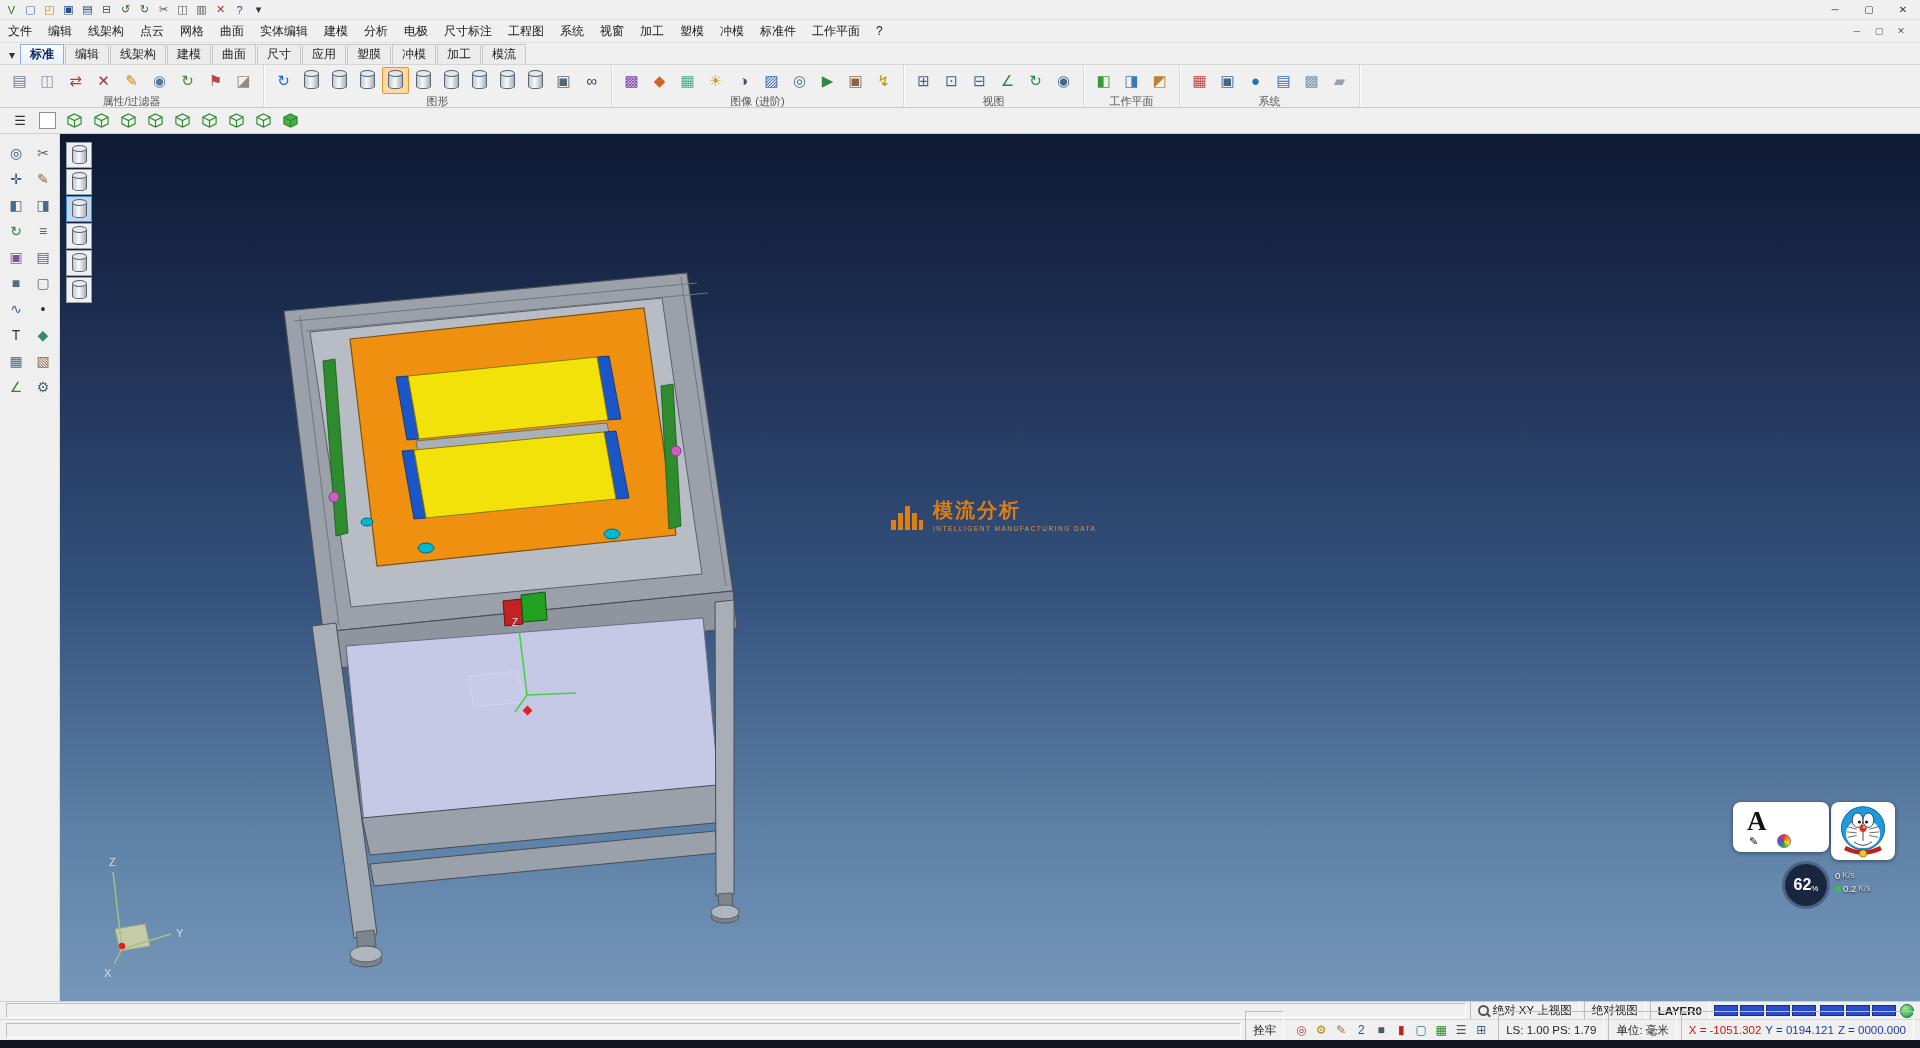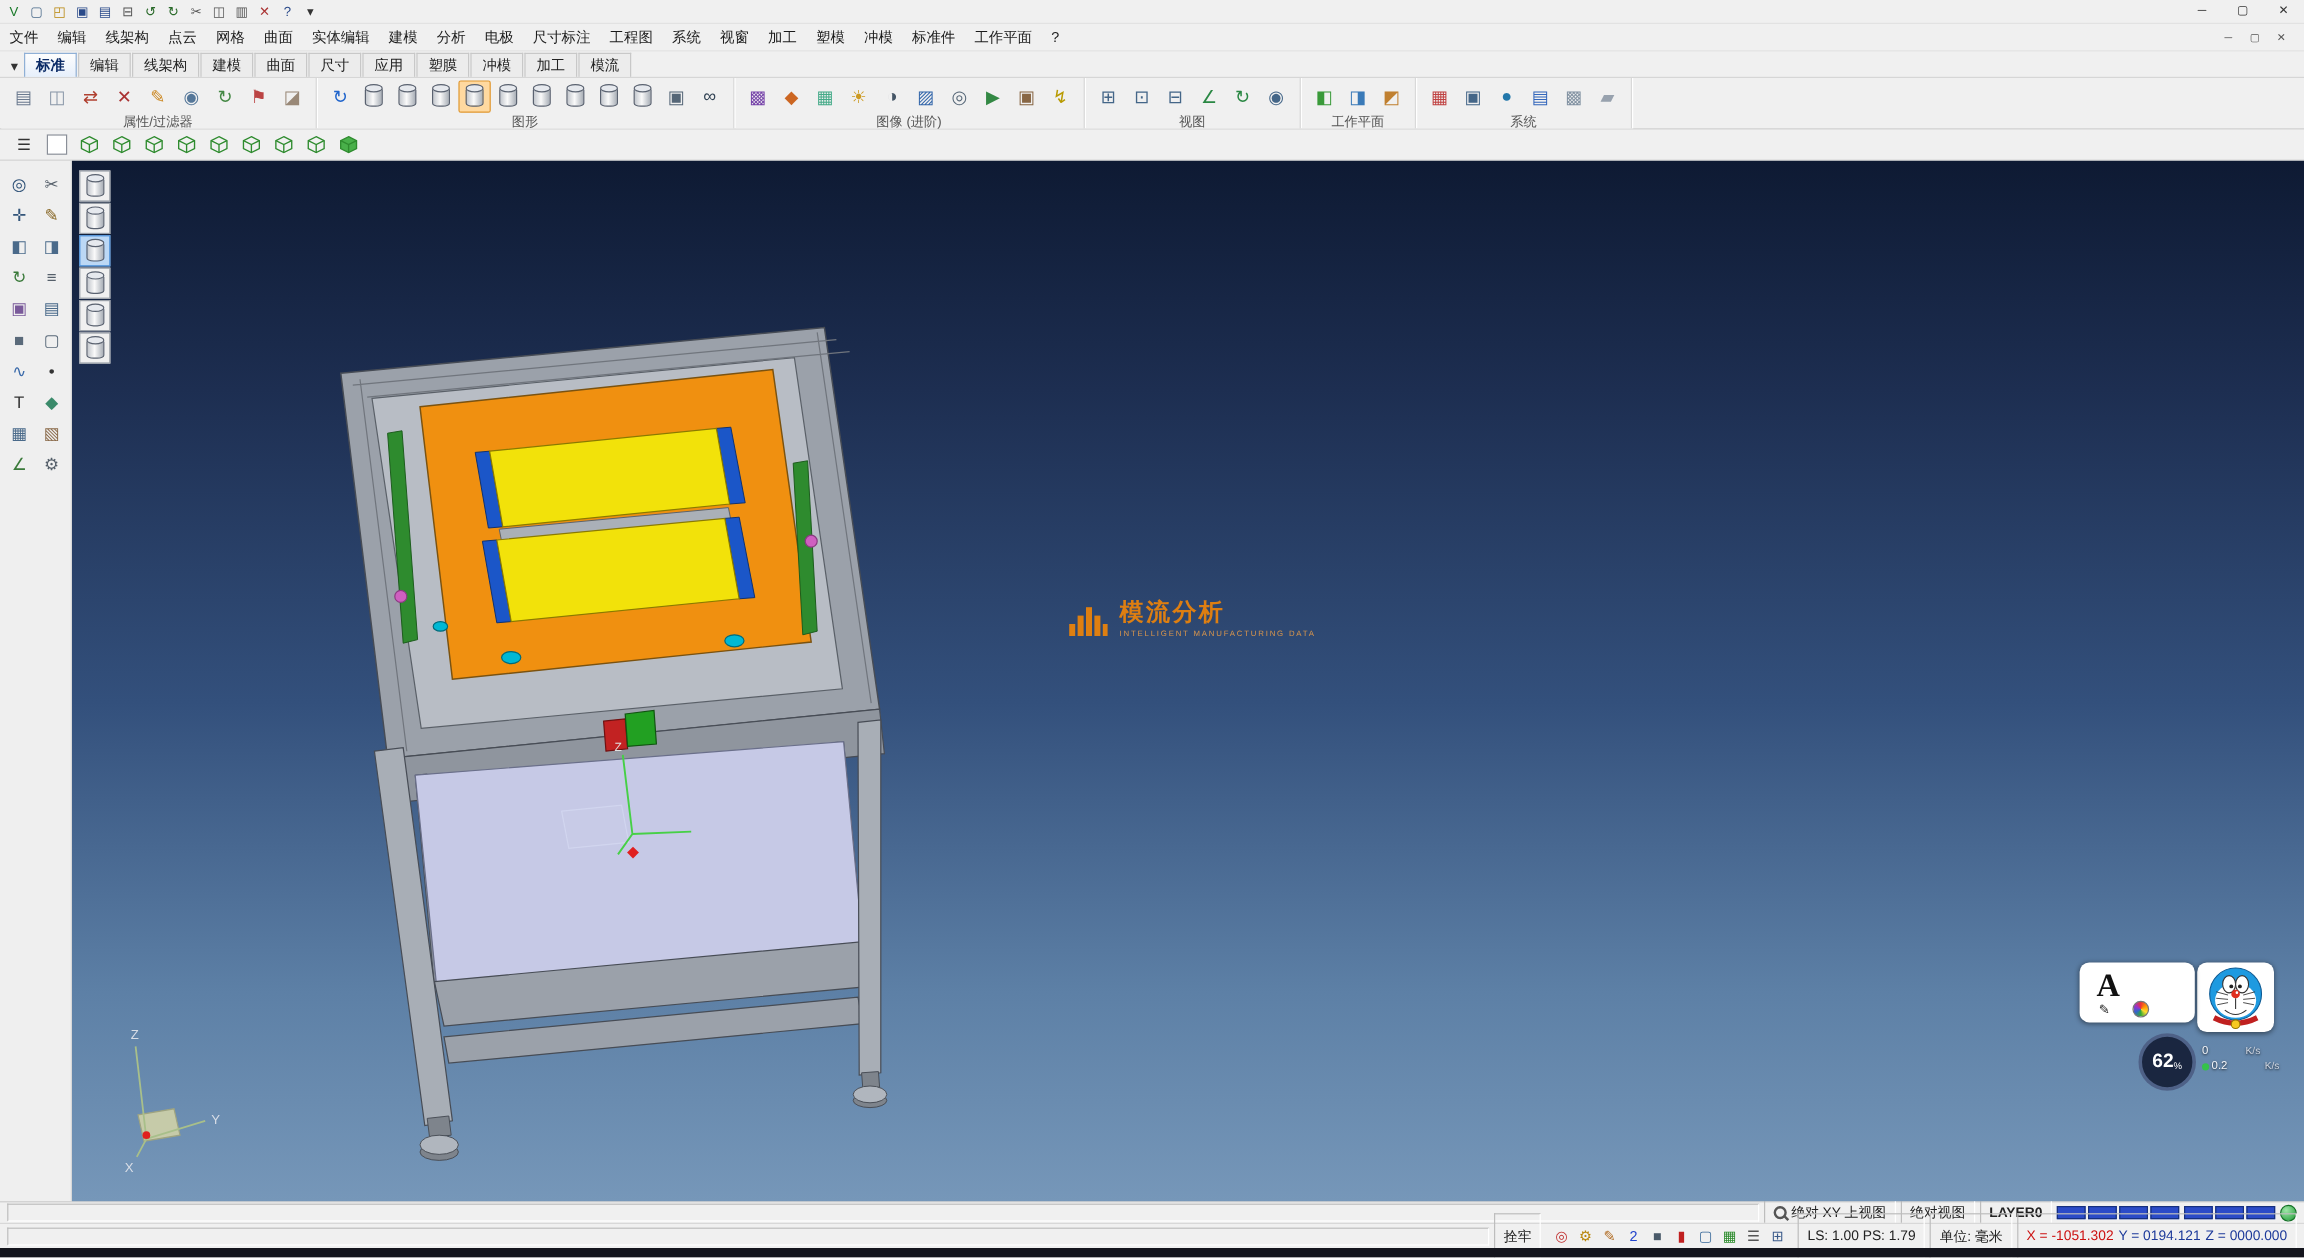--- a/index.html
+++ b/index.html
@@ -58,21 +58,21 @@
   .dora-pen{position:absolute;left:16px;top:33px;font-size:11px;color:#111;}
   .dora-palette{position:absolute;left:44px;top:32px;width:12px;height:12px;border-radius:50%;background:conic-gradient(#e33,#f90,#fd3,#3a3,#36c,#93c,#e33);border:1px solid #777;}
   .dora-face{width:64px;height:58px;background:#fff;border-radius:8px;margin-left:2px;box-shadow:0 1px 4px rgba(0,0,0,.45);display:flex;align-items:center;justify-content:center;}
   
   .net-speed{position:absolute;left:1722px;top:727px;display:flex;align-items:flex-start;gap:5px;}
   .pct-circle{width:48px;height:48px;border-radius:50%;background:rgba(18,28,52,.9);border:3px solid rgba(88,108,148,.85);box-sizing:border-box;display:flex;align-items:center;justify-content:center;color:#fff;}
   .pct-num{font-size:16px;font-weight:bold;}
   .pct-sign{font-size:8px;margin-top:6px;}
   .speeds{padding-top:8px;color:#f2f4f8;text-shadow:0 1px 2px rgba(0,0,0,.8);font-size:9.5px;}
   .sp-row{display:flex;align-items:center;gap:2px;line-height:13px;}
-  .sp-unit{color:#cfd6e2;font-size:8.5px;margin-left:29px;}
+  .sp-unit{color:#cfd6e2;font-size:8.5px;}
   .dot-green{width:6px;height:6px;border-radius:50%;background:#35c24a;display:inline-block;}
   
   .status-top{height:18px;background:#f0f0f0;display:flex;align-items:center;gap:4px;padding:0 6px;border-top:1px solid #cdcdcd;box-sizing:border-box;font-size:11.5px;}
   .status-top .fill,.status-bottom .fill{flex:1;height:13px;border:1px solid #bdbdbd;border-bottom-color:#fff;border-right-color:#fff;}
   .seg{display:flex;align-items:center;gap:4px;padding:11px 7px;height:14px;border:1px solid #bdbdbd;border-bottom-color:#fff;border-right-color:#fff;white-space:nowrap;color:#222;}
   .seg.bold{font-weight:bold;}
   .swatch-group{display:flex;gap:2px;align-items:center;}
   .swatch{width:22px;height:9px;display:inline-block;border:1px solid #16307e;}
   .green-orb{width:12px;height:12px;border-radius:50%;background:radial-gradient(circle at 35% 30%,#9fe7a8,#1f9a36);display:inline-block;border:1px solid #147226;}
   .status-bottom{height:21px;background:#f0f0f0;display:flex;align-items:center;gap:4px;padding:0 6px;border-top:1px solid #d8d8d8;box-sizing:border-box;font-size:11.5px;}

